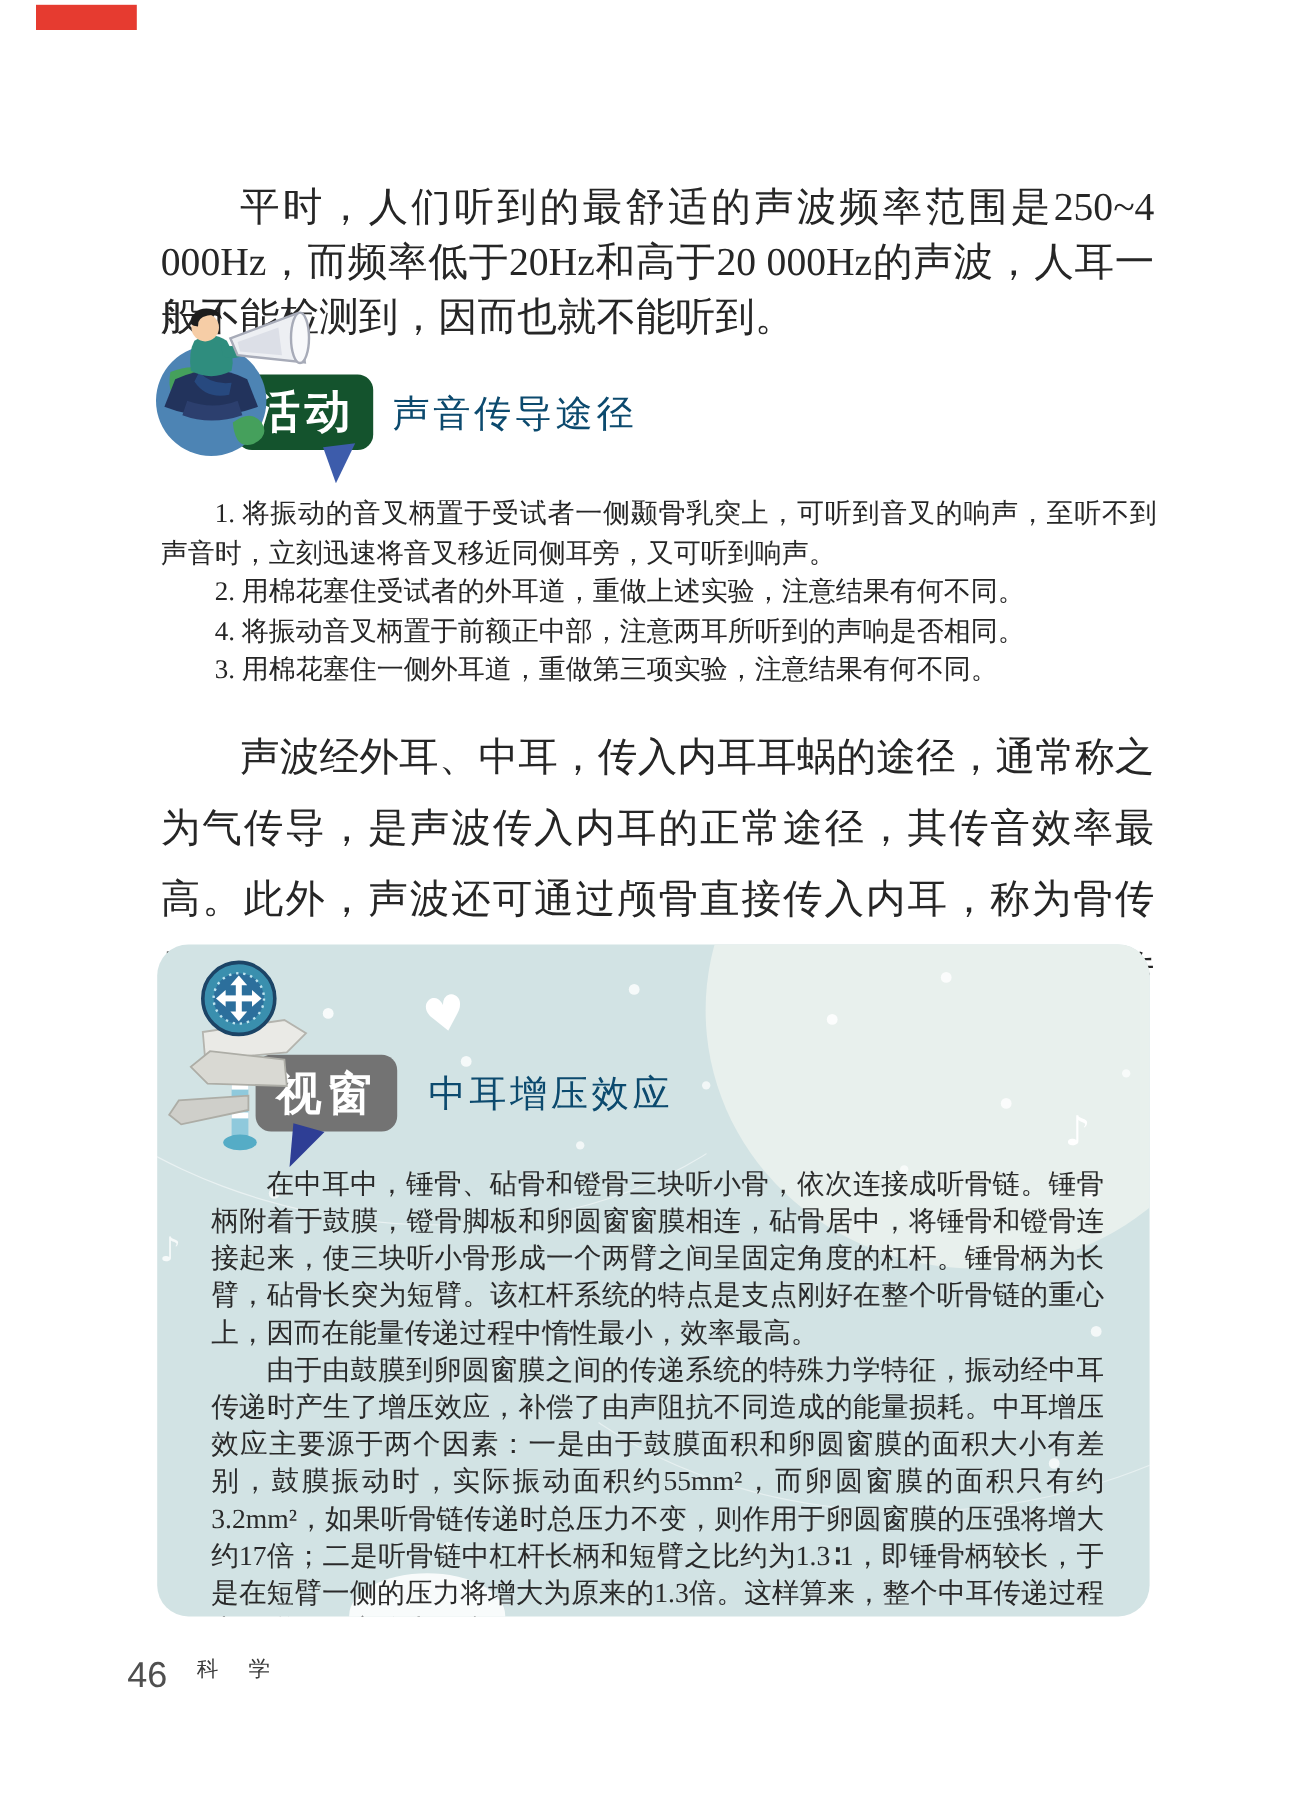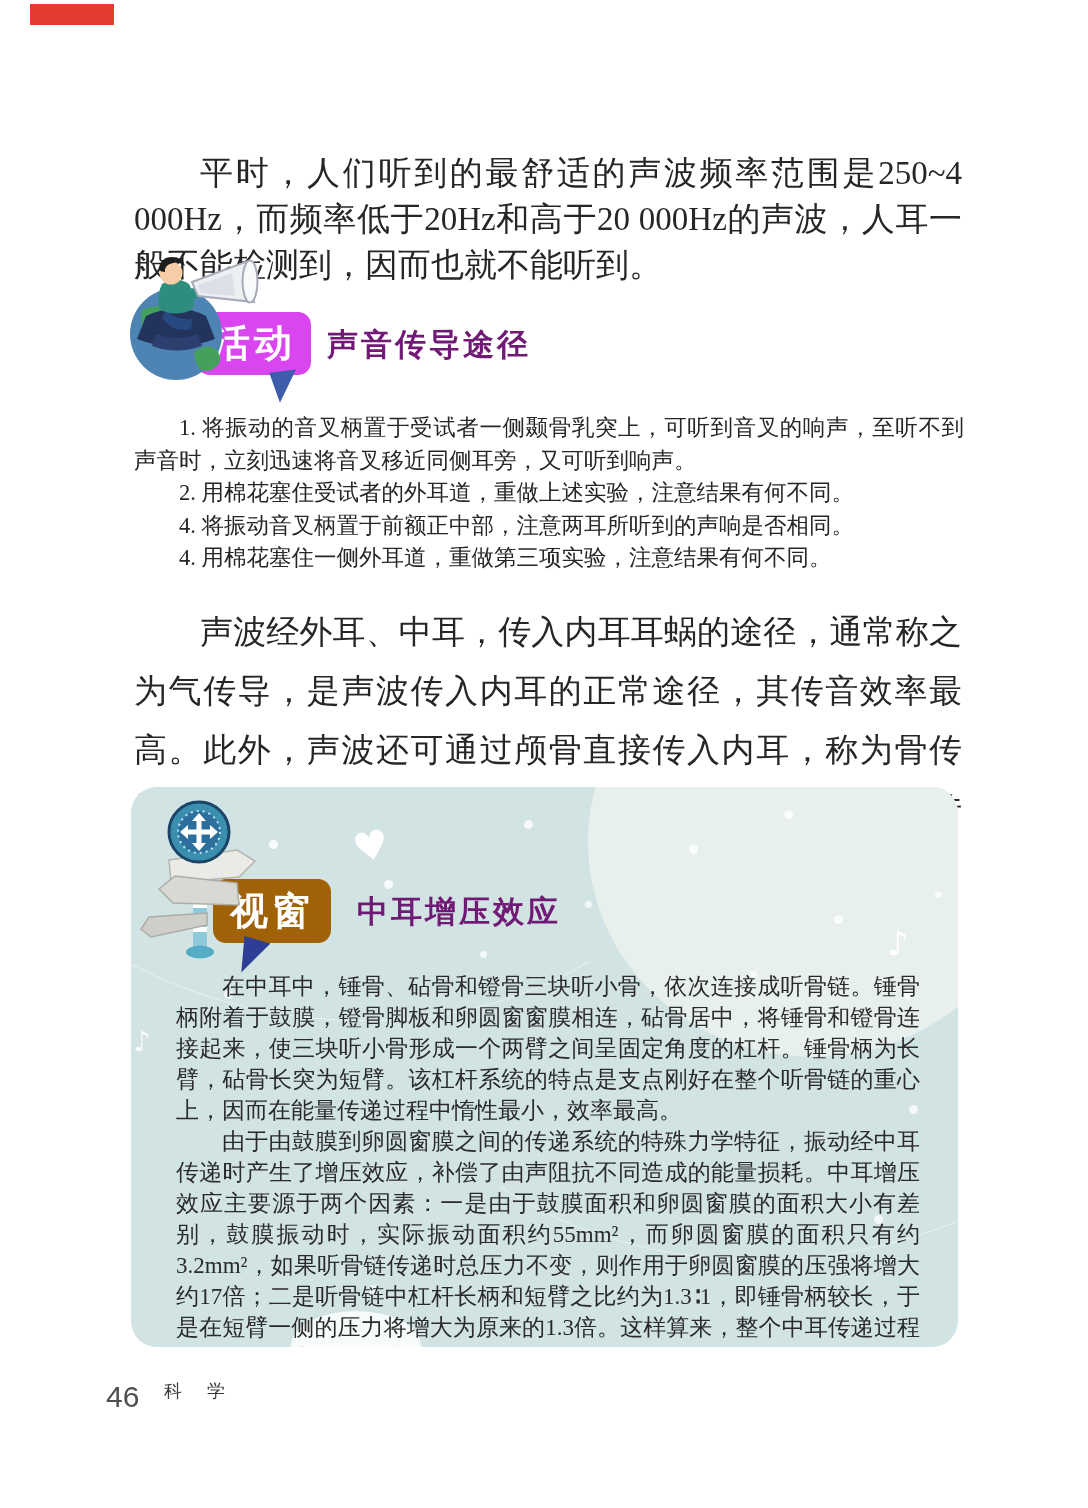--- a/index.html
+++ b/index.html
@@ -29,26 +29,26 @@
     position:absolute;z-index:2;
     display:flex;align-items:center;justify-content:center;
     color:#ffffff;font-family:"Liberation Sans","DejaVu Sans",sans-serif;
     font-weight:bold;font-size:38px;letter-spacing:4px;
     border-radius:13px;
   }
   .bubble::after{
     content:"";position:absolute;width:0;height:0;
     border-left:7px solid transparent;border-right:20px solid transparent;
   }
-  #activity-badge{left:197px;top:312px;width:114px;height:63px;background:#d946ef;}
+  #activity-badge{left:197px;top:312px;width:114px;height:63px;background:#14532d;}
   #activity-badge::after{bottom:-27px;left:74px;border-top:31px solid #3d5cab;transform:rotate(-7deg);}
   .section-title{
     position:absolute;margin:0;
     font-family:"Liberation Sans","DejaVu Sans",sans-serif;
-    font-size:31px;font-weight:bold;color:#701a75;letter-spacing:3px;
+    font-size:31px;font-weight:normal;color:#0c4a6e;letter-spacing:3px;
   }
   #activity-title{left:327px;top:324px;}
 
   .activity-list{
     position:absolute;left:134px;top:412px;width:830px;
     font-size:22.5px;line-height:32.5px;text-align:justify;
   }
   .activity-list p{margin:0;text-indent:2em;}
 
   
@@ -93,21 +93,21 @@
   }
   .wb-note1{
     position:absolute;left:756px;top:136px;color:#ffffff;font-size:34px;
     font-family:"DejaVu Sans",sans-serif;
   }
   .wb-note2{
     position:absolute;left:2px;top:238px;color:rgba(255,255,255,.8);font-size:28px;
     font-family:"DejaVu Sans",sans-serif;
   }
   .signpost{position:absolute;left:6px;top:10px;width:150px;height:175px;z-index:3;}
-  #window-badge{left:82px;top:92px;width:118px;height:64px;background:#a16207;}
+  #window-badge{left:82px;top:92px;width:118px;height:64px;background:#737373;}
   #window-badge::after{bottom:-32px;left:26px;border-top:36px solid #2e3e95;transform:rotate(16deg);}
   #window-title{left:226px;top:104px;}
   .window-text{
     position:absolute;left:45px;top:184px;width:744px;
     font-size:23px;line-height:31px;text-align:justify;color:#2a2a2a;
   }
   .window-text p{margin:0;text-indent:2em;}
 
   
   .footer-num{
@@ -157,21 +157,21 @@
   </div>
   <div class="bubble" id="activity-badge">
     <span>活动</span>
   </div>
   <h2 class="section-title" id="activity-title">声音传导途径</h2>
 
   <div class="activity-list">
     <p>1. 将振动的音叉柄置于受试者一侧颞骨乳突上，可听到音叉的响声，至听不到声音时，立刻迅速将音叉移近同侧耳旁，又可听到响声。</p>
     <p>2. 用棉花塞住受试者的外耳道，重做上述实验，注意结果有何不同。</p>
     <p>4. 将振动音叉柄置于前额正中部，注意两耳所听到的声响是否相同。</p>
-    <p>4. 用棉花塞住一侧外耳道，重做第三项实验，注意结果有何不同。</p>
+    <p>3. 用棉花塞住一侧外耳道，重做第三项实验，注意结果有何不同。</p>
   </div>
 
   <p class="body-par" id="after-list">声波经外耳、中耳，传入内耳耳蜗的途径，通常称之为气传导，是声波传入内耳的正常途径，其传音效率最高。此外，声波还可通过颅骨直接传入内耳，称为骨传导。但是，在正常情况下，声波并不能有效地通过颅骨传导而引起听觉，所以骨传导对正常听觉并无实际意义。</p>
 
   <div class="window-box">
     <div class="wb-blob"></div>
     <div class="wb-arc1"></div>
     <div class="wb-arc2"></div>
     <div class="wb-dots"></div>
     <div class="wb-blob2"></div>

